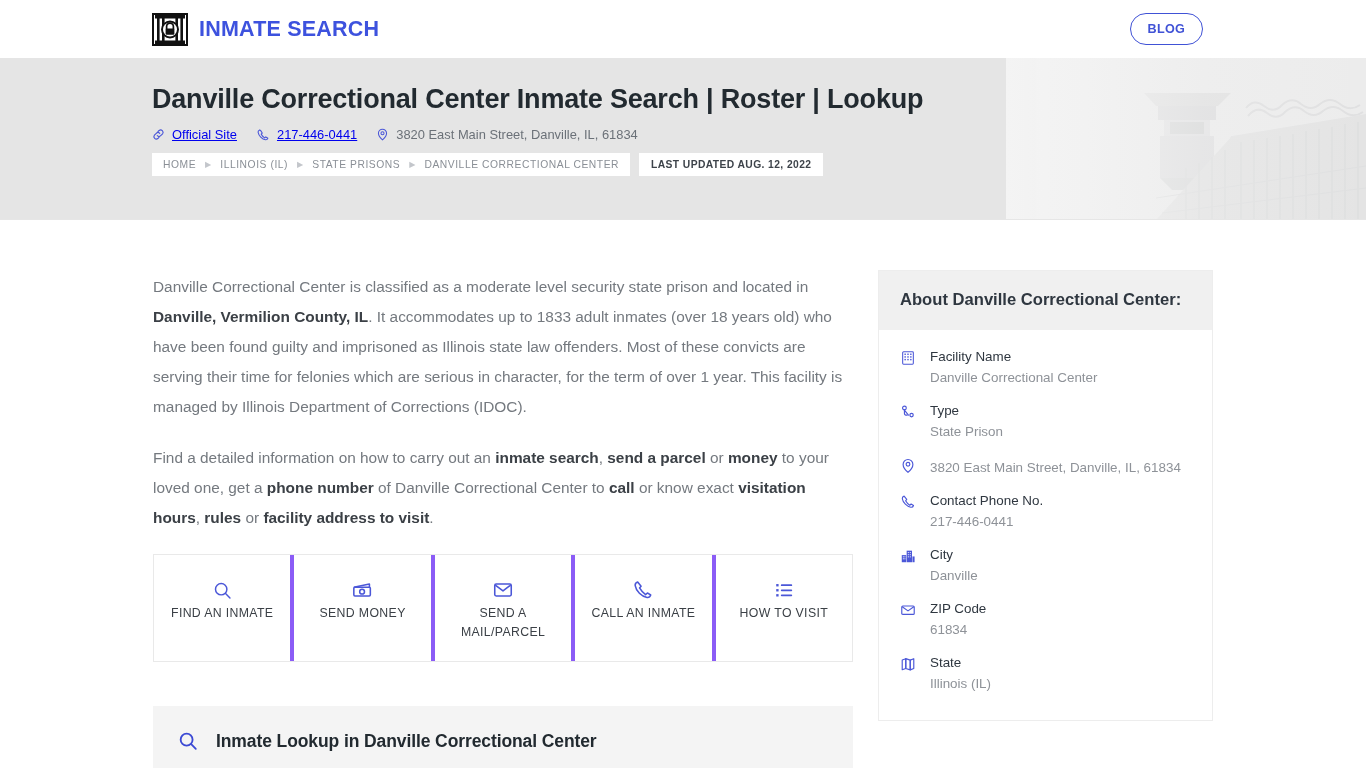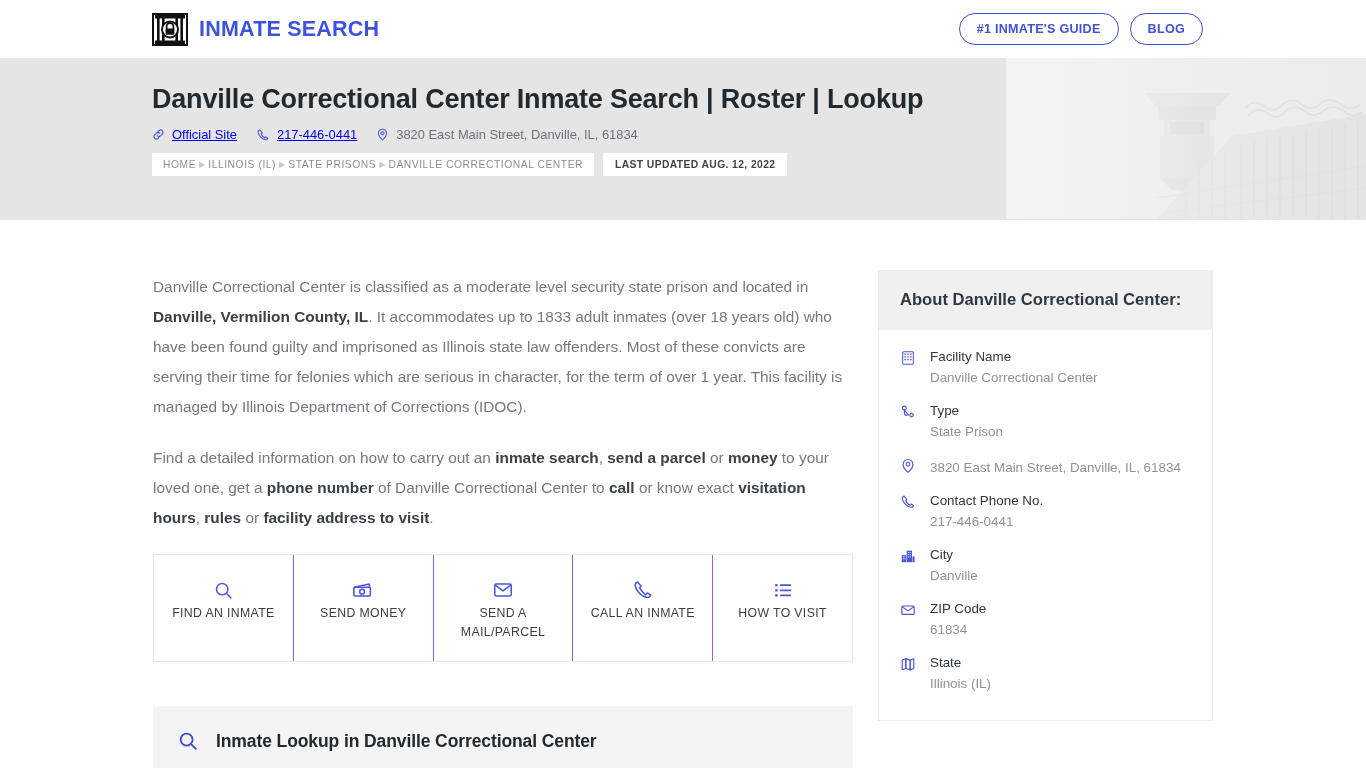--- a/index.html
+++ b/index.html
@@ -68,21 +68,21 @@
     display: flex; align-items: center; gap: 19px;
     margin-top: 12px; font-size: 12.9px; color: #6b7178;
   }
   .hero-meta .mi { display: flex; align-items: center; gap: 7px; }
   .hero-meta .mi .ic { color: #4b57d8; display: flex; }
   .crumbs {
     margin-top: 11px; display: flex; align-items: center; gap: 0;
   }
   .crumb-box {
     background: #ffffff; display: flex; align-items: center;
-    padding: 6px 11px; gap: 3px;
+    padding: 6px 11px; gap: 9px;
   }
   .crumb {
     font-size: 10.3px; letter-spacing: 0.55px; color: #8a8f96; text-decoration: none;
     text-transform: uppercase; white-space: nowrap;
   }
   .crumb.current { color: #8a8f96; }
   .crumb-sep { color: #c3c6cb; font-size: 8px; }
   .updated-box {
     background: #ffffff; margin-left: 9px; padding: 6px 12px;
     font-size: 10.3px; letter-spacing: 0.4px; color: #3d434a; font-weight: 700;
@@ -99,21 +99,21 @@
   }
   .para b { color: #3b4046; font-weight: 700; }
 
   
   .actions {
     display: flex; border: 1px solid #e9e9e9; margin-top: 13px;
     background: #fff;
   }
   .action {
     flex: 1; padding: 22px 6px 20px; text-align: center;
-    border-right: 1px solid #8b5cf6;
+    border-right: 4px solid #8b5cf6;
     cursor: pointer; text-decoration: none; display: block;
   }
   .action:last-child { border-right: none; }
   .action .ic { color: #4b57d8; display: flex; justify-content: center; height: 26px; align-items: center; }
   .action .lb {
     margin-top: 10px; font-size: 12.3px; letter-spacing: 0.35px;
     color: #3b4046; line-height: 17px; text-transform: uppercase;
   }
 
   
@@ -156,21 +156,20 @@
         <rect x="28.4" y="5" width="2.6" height="23" fill="#111"></rect>
         <circle cx="18" cy="16.5" r="9" fill="#111"></circle>
         <circle cx="18" cy="16.5" r="7" fill="#fff"></circle>
         <path d="M14.6 16 v-2.4 a3.4 3.4 0 0 1 6.8 0 V16" fill="none" stroke="#111" stroke-width="1.7"></path>
         <rect x="13.6" y="15.4" width="8.8" height="6.4" rx="1" fill="#111"></rect>
       </svg>
     </span>
     <span class="brand-name">INMATE SEARCH</span>
   </a>
   <div class="nav-right">
-    <button class="pill">#1 INMATE'S GUIDE</button>
     <button class="pill">BLOG</button>
   </div>
 </div>
 
 <div class="hero">
   <div class="hero-img">
     <svg width="330" height="162" viewBox="0 0 330 162">
       <rect width="330" height="162" fill="#ffffff"></rect>
 
       <g fill="#d9dadb">

